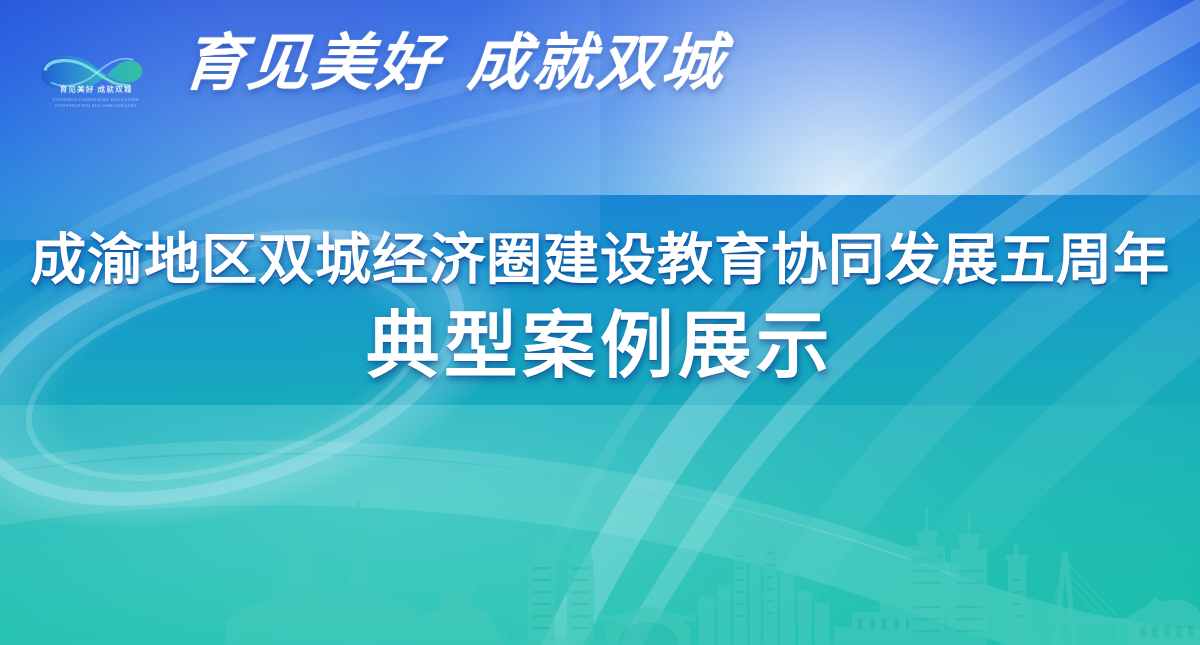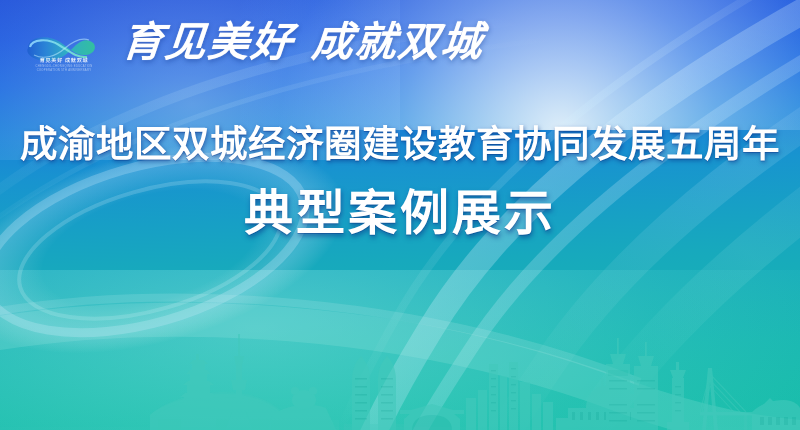--- a/index.html
+++ b/index.html
@@ -95,23 +95,24 @@
   }
   .title-1{
     color:#ffffff;
     font-size:37.5px;
     font-weight:700;
     letter-spacing:.5px;
     line-height:1.18;
     white-space:nowrap;
     text-shadow:1px 2px 4px rgba(10,46,132,.55),
                 0 1px 0 rgba(10,46,132,.35);
+    margin-top:29px;
   }
   .title-2{
-    margin-top:19px;
+    margin-top:8px;
     color:#ffffff;
     font-size:49px;
     font-weight:700;
     letter-spacing:3px;
     line-height:1.15;
     white-space:nowrap;
     text-shadow:1px 3px 5px rgba(10,46,132,.55),
                 0 1px 0 rgba(10,46,132,.35);
   }
 

